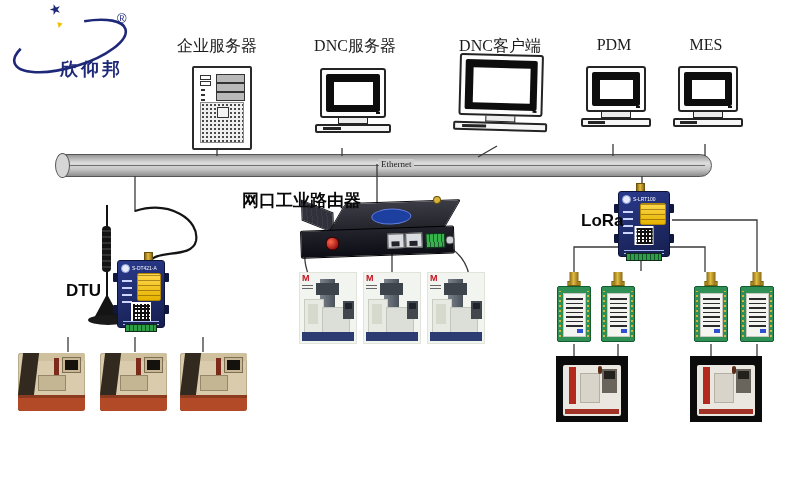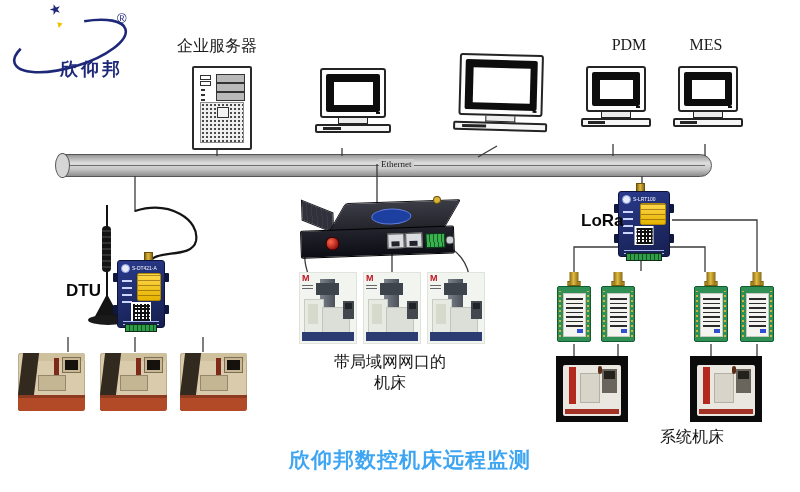--- a/index.html
+++ b/index.html
@@ -207,21 +207,23 @@
 
   <svg class="abs" style="left:6px;top:8px;z-index:4" width="134" height="74" viewBox="0 0 134 74">
     <ellipse cx="64" cy="38" rx="58" ry="21" fill="none" stroke="#1e2878" stroke-width="2.6" transform="rotate(-17 64 38)" stroke-dasharray="205 70" stroke-dashoffset="58"></ellipse>
   </svg>
   <div class="abs logo-star">★</div>
   <div class="abs logo-idot">▼</div>
   <div class="abs logo-reg">®</div>
   <div class="abs logo-cn">欣仰邦</div>
 
   <div class="abs toplabel" style="left:175px;width:84px;">企业服务器</div>
-  <div class="abs toplabel" style="left:599px;width:60px;">PDM</div>
+  <div class="abs toplabel" style="left:313px;width:84px;">DNC服务器</div>
+  <div class="abs toplabel" style="left:458px;width:84px;">DNC客户端</div>
+  <div class="abs toplabel" style="left:584px;width:60px;">PDM</div>
   <div class="abs toplabel" style="left:676px;width:60px;">MES</div>
 
   <div class="tower abs">
     <div class="t-slot" style="top:7px;"></div>
     <div class="t-slot" style="top:13px;"></div>
     <div class="t-dots"></div>
     <div class="t-bay" style="top:6px;"></div>
     <div class="t-bay" style="top:15px;"></div>
     <div class="t-bay" style="top:24px;"></div>
     <div class="t-vent">
@@ -304,20 +306,21 @@
         <i></i>
       </div>
     <div class="d-txt" style="bottom:2px;"></div>
     <div class="d-term" style="width:30px;"></div>
     <div class="d-ear" style="left:-5px;top:12px;"></div>
     <div class="d-ear" style="left:-5px;top:44px;"></div>
     <div class="d-ear" style="right:-5px;top:12px;"></div>
     <div class="d-ear" style="right:-5px;top:44px;"></div>
   </div>
 
+  <div class="abs devlabel" style="left:242px;top:189px;">网口工业路由器</div>
   <div class="abs router">
     <div class="r-side"></div>
     <div class="r-top">
       <div class="r-oval"></div>
     </div>
     <div class="r-sma"></div>
     <div class="r-front">
       <div class="r-ant"></div>
       <div class="r-rj45" style="left:86px;">
           <i></i>
@@ -364,24 +367,20 @@
     <div class="v-col"></div>
     <div class="v-head"></div>
     <div class="v-bodyL">
         <div class="v-win"></div>
       </div>
     <div class="v-bodyR"></div>
     <div class="v-cp">
         <div class="v-scr"></div>
       </div>
     <div class="v-base"></div>
-  </div>
-  <div class="abs caption" style="left:325px;top:351px;width:130px;line-height:21px;">
-    <div>带局域网网口的</div>
-    <div>机床</div>
   </div>
 
   <div class="abs lathe" style="left:18px;top:353px;">
     <div class="la-top"></div>
     <div class="la-side"></div>
     <div class="la-cp">
         <div class="la-scr"></div>
       </div>
     <div class="la-stripe"></div>
     <div class="la-mid"></div>
@@ -495,17 +494,15 @@
     <div class="sy-body">
       <div class="sy-stripe"></div>
       <div class="sy-door"></div>
       <div class="sy-bot"></div>
       <div class="sy-cp">
           <div class="sy-scr"></div>
         </div>
       <div class="sy-base"></div>
     </div>
   </div>
-  <div class="abs caption" style="left:642px;top:427px;width:100px;">系统机床</div>
-
-  <div class="abs title">欣仰邦数控机床远程监测</div>
+
 
 </div>
 
 </body></html>

